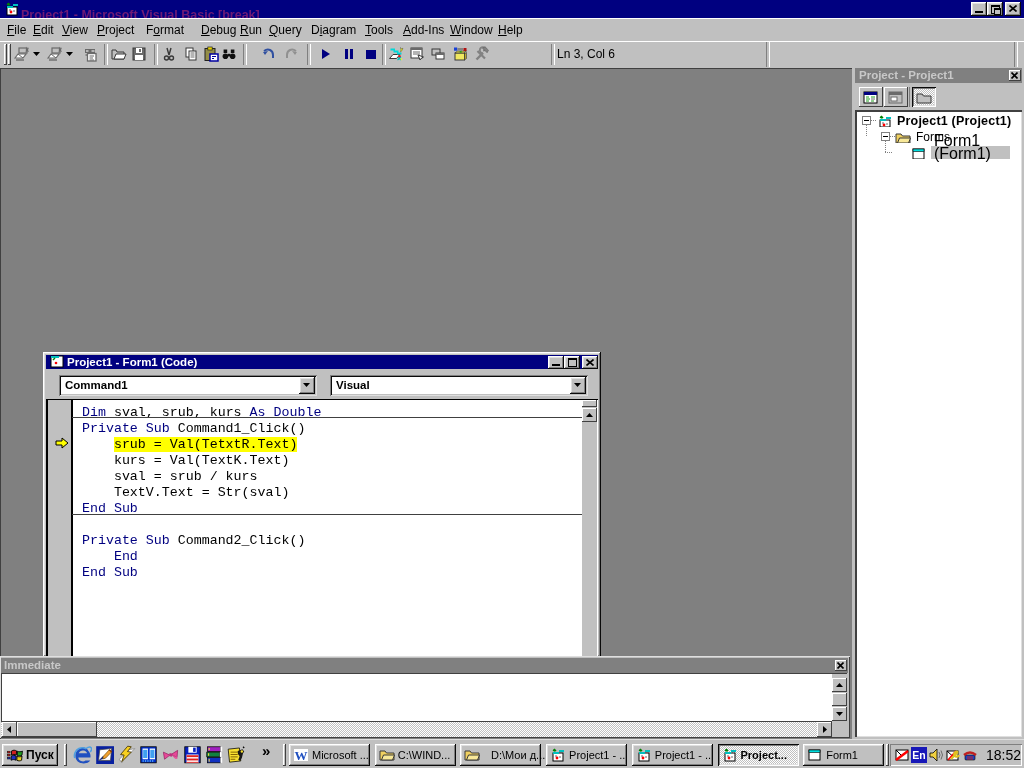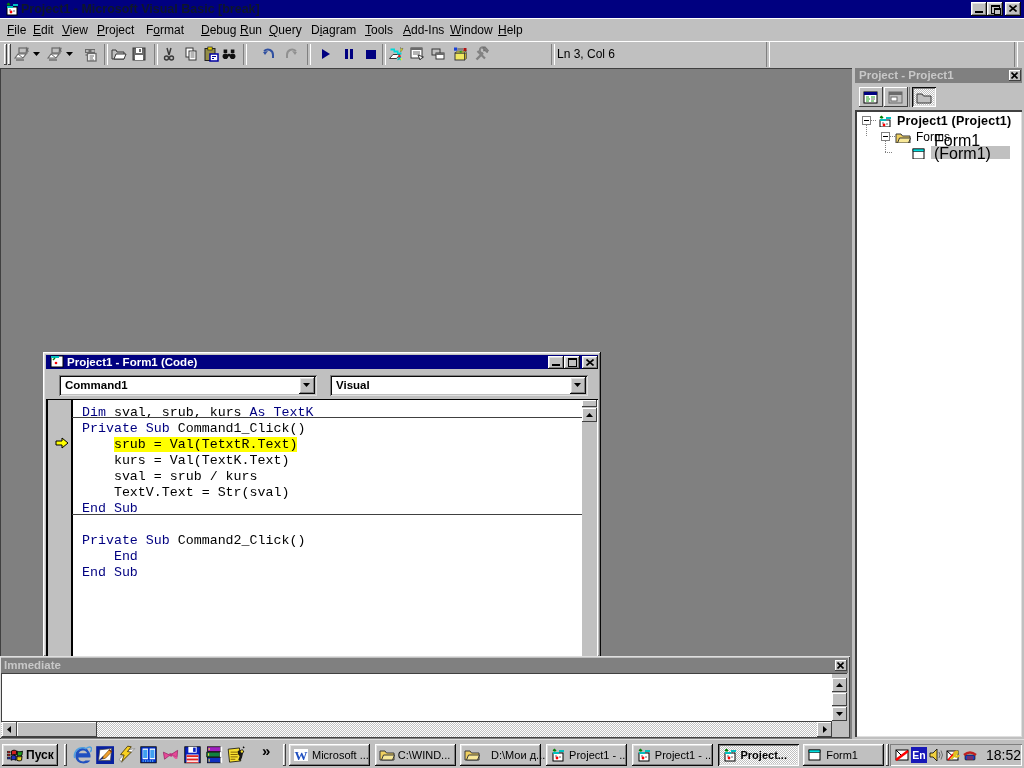--- a/index.html
+++ b/index.html
@@ -20,21 +20,21 @@
 <div class="abs" id="vbicon" style="left:4px;top:1px;width:16px;height:16px">
     <svg width="16" height="16" viewBox="0 0 16 16">
       <rect x="3" y="6" width="10" height="8" fill="#fff" stroke="#000"></rect>
       <path d="M3 6 h6" stroke="#00c0c0" stroke-width="2"></path>
       <path d="M9 4 h5" stroke="#00c0c0" stroke-width="2"></path>
       <path d="M4 2 l2 2 M3 3 l2 1" stroke="#008000" stroke-width="1.5"></path>
       <circle cx="7" cy="11" r="1.4" fill="red"></circle>
       <path d="M5 9 h2 M9 10 h2" stroke="#6a6a6a"></path>
     </svg>
   </div>
-<div class="abs b" style="left:21px;top:1px;height:14px;line-height:17px;color:#0f172a;font-size:12.5px">Project1 - Microsoft Visual Basic [break]</div>
+<div class="abs b" style="left:21px;top:7px;height:14px;line-height:17px;color:#701a75;font-size:12.5px">Project1 - Microsoft Visual Basic [break]</div>
 <div class="abs raised" style="left:971px;top:2px;width:16px;height:14px"></div>
 <div class="abs" style="left:975px;top:11px;width:8px;height:2px;background:#000"></div>
 <div class="abs raised" style="left:987px;top:2px;width:16px;height:14px"></div>
 <div class="abs" style="left:991px;top:5px;width:7px;height:6px;border:1px solid #000;border-top-width:2px"></div>
 <div class="abs" style="left:994px;top:8px;width:5px;height:4px;background:#c0c0c0;border:1px solid #000;border-top-width:2px"></div>
 <div class="abs raised" style="left:1005px;top:2px;width:16px;height:14px"></div>
 <div class="abs" id="xmain" style="left:1009px;top:5px;width:8px;height:7px">
     <svg width="8" height="7" viewBox="0 0 8 7">
       <path d="M0.5 0.5 L7.5 6.5 M7.5 0.5 L0.5 6.5" stroke="#000" stroke-width="1.6"></path>
     </svg>
@@ -339,21 +339,21 @@
 <div class="abs" id="dd2" style="left:574px;top:383px;width:7px;height:4px">
     <svg width="7" height="4" viewBox="0 0 7 4">
       <path d="M0 0 L7 0 L3.5 4 Z" fill="#000"></path>
     </svg>
   </div>
 
 <div class="abs" style="left:46px;top:399px;width:552px;height:258px;background:#fff;border:1px solid #000;border-left:2px solid #000;border-right:none;box-sizing:border-box"></div>
 <div class="abs" style="left:48px;top:400px;width:23px;height:257px;background:#c0c0c0;border-right:2px solid #000;box-sizing:content-box"></div>
 
 <div id="code">
-    <div class="abs" style="left:74px;top:405px;height:16px;line-height:16px;font-family:'Liberation Mono',monospace;font-size:13.3px;white-space:pre">&nbsp;<span style="color:#000080">Dim</span> sval, srub, kurs <span style="color:#000080">As TextK</span></div>
+    <div class="abs" style="left:74px;top:405px;height:16px;line-height:16px;font-family:'Liberation Mono',monospace;font-size:13.3px;white-space:pre">&nbsp;<span style="color:#000080">Dim</span> sval, srub, kurs <span style="color:#000080">As Double</span></div>
     <div class="abs" style="left:74px;top:421px;height:16px;line-height:16px;font-family:'Liberation Mono',monospace;font-size:13.3px;white-space:pre">&nbsp;<span style="color:#000080">Private Sub</span> Command1_Click()</div>
     <div class="abs" style="left:74px;top:437px;height:16px;line-height:16px;font-family:'Liberation Mono',monospace;font-size:13.3px;white-space:pre">&nbsp;    <span style="background:#ffff00">srub = Val(TetxtR.Text)</span></div>
     <div class="abs" style="left:74px;top:453px;height:16px;line-height:16px;font-family:'Liberation Mono',monospace;font-size:13.3px;white-space:pre">&nbsp;    kurs = Val(TextK.Text)</div>
     <div class="abs" style="left:74px;top:469px;height:16px;line-height:16px;font-family:'Liberation Mono',monospace;font-size:13.3px;white-space:pre">&nbsp;    sval = srub / kurs</div>
     <div class="abs" style="left:74px;top:485px;height:16px;line-height:16px;font-family:'Liberation Mono',monospace;font-size:13.3px;white-space:pre">&nbsp;    TextV.Text = Str(sval)</div>
     <div class="abs" style="left:74px;top:501px;height:16px;line-height:16px;font-family:'Liberation Mono',monospace;font-size:13.3px;white-space:pre">&nbsp;<span style="color:#000080">End Sub</span></div>
     <div class="abs" style="left:74px;top:533px;height:16px;line-height:16px;font-family:'Liberation Mono',monospace;font-size:13.3px;white-space:pre">&nbsp;<span style="color:#000080">Private Sub</span> Command2_Click()</div>
     <div class="abs" style="left:74px;top:549px;height:16px;line-height:16px;font-family:'Liberation Mono',monospace;font-size:13.3px;white-space:pre">&nbsp;    <span style="color:#000080">End</span></div>
     <div class="abs" style="left:74px;top:565px;height:16px;line-height:16px;font-family:'Liberation Mono',monospace;font-size:13.3px;white-space:pre">&nbsp;<span style="color:#000080">End Sub</span></div>
   </div>

